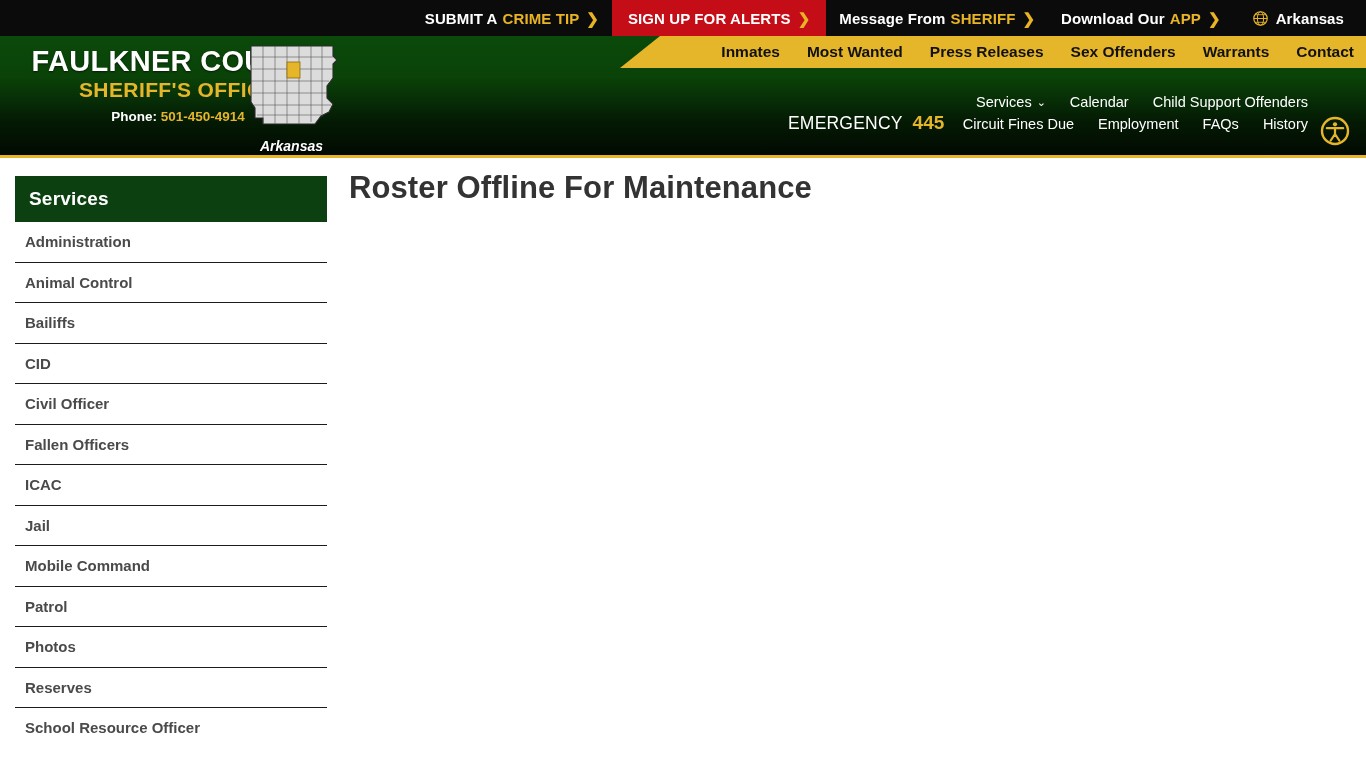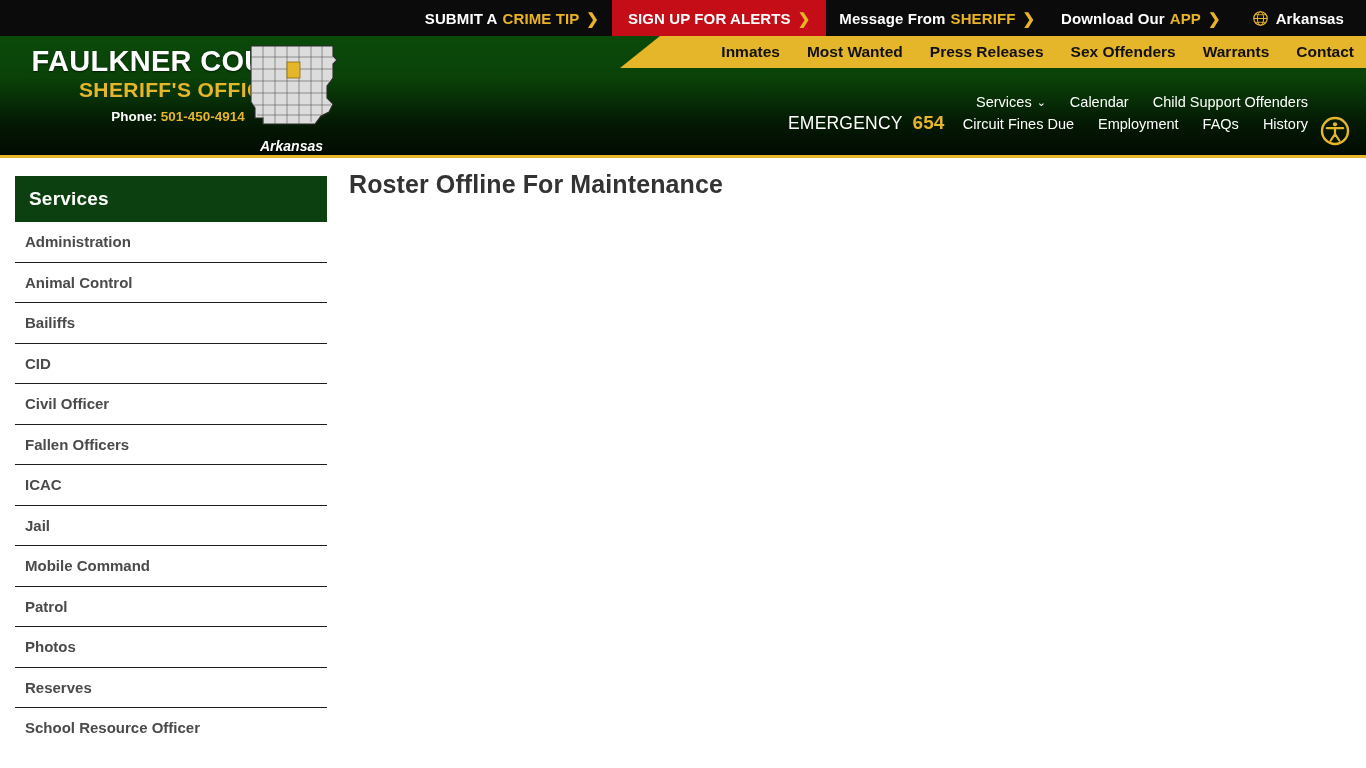--- a/index.html
+++ b/index.html
@@ -198,21 +198,21 @@
     line-height: 1.1;
     cursor: pointer;
   }
   .side-item:last-child { border-bottom: none; }
 
   .content {
     flex: 1;
     padding: 12px 20px 0 8px;
   }
   .content h1 {
-    font-size: 25px;
+    font-size: 31px;
     font-weight: bold;
     color: #333333;
     letter-spacing: .1px;
   }
 </style>
 </head>
 <body>
 
 <div class="topbar">
 
@@ -307,21 +307,21 @@
       <a href="#">Child Support Offenders</a>
     </div>
     <div class="sec-row">
       <a href="#">Circuit Fines Due</a>
       <a href="#">Employment</a>
       <a href="#">FAQs</a>
       <a href="#">History</a>
     </div>
     <div class="emergency">
       <span class="label">EMERGENCY</span>
-      <span class="num">654</span>
+      <span class="num">445</span>
     </div>
   </div>
 
   <div class="icon-rail">
     <span class="access-icon">
       <svg width="30" height="30" viewBox="0 0 30 30">
         <circle cx="15" cy="15" r="13" fill="none" stroke="#e5b52a" stroke-width="2.4"></circle>
         <circle cx="15" cy="8.3" r="2.1" fill="#e5b52a"></circle>
         <path d="M6.8 12.2 L23.2 12.2" stroke="#e5b52a" stroke-width="2.2" stroke-linecap="round"></path>
         <path d="M15 12.2 L15 18.2 M15 18.2 L10.7 24.5 M15 18.2 L19.3 24.5" stroke="#e5b52a" stroke-width="2.2" stroke-linecap="round" fill="none"></path>

